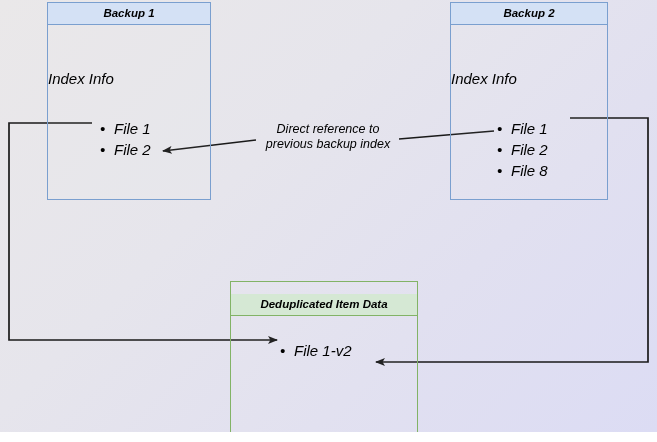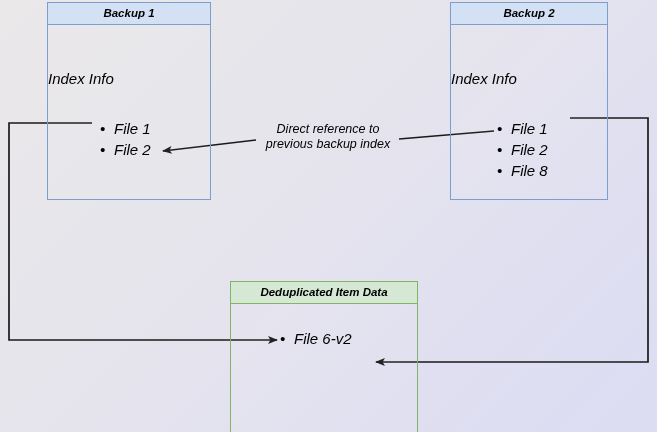--- a/index.html
+++ b/index.html
@@ -40,20 +40,21 @@
     text-align: center;
     font-size: 11.5px;
     font-weight: bold;
     color: #000;
     background: #d4e1f5;
     border-bottom: 1px solid #7a9fcf;
   }
   .node.green > .node-header {
     background: #d5e8d4;
     border-bottom: 1px solid #82b366;
+    margin-top: 12px;
   }
   .node-body {
     position: relative;
     height: calc(100% - 22px);
   }
   .index-label {
     position: absolute;
     left: 0;
     right: 0;
     text-align: left;
@@ -137,21 +138,21 @@
         <li>File 2</li>
         <li>File 8</li>
       </ul>
     </div>
   </div>
 
   <div class="node green" style="left:230px; top:281px; width:188px; height:157px;">
     <div class="node-header">Deduplicated Item Data</div>
     <div class="node-body">
       <ul class="bullets" style="left:49px; top:24px;">
-        <li>File 6-v2</li>
+        <li>File 1-v2</li>
       </ul>
     </div>
   </div>
 
   <div class="edge-label" style="left:248px; top:122px; width:160px;">Direct reference to
 previous backup index</div>
 
 </div>
 
 </body></html>

